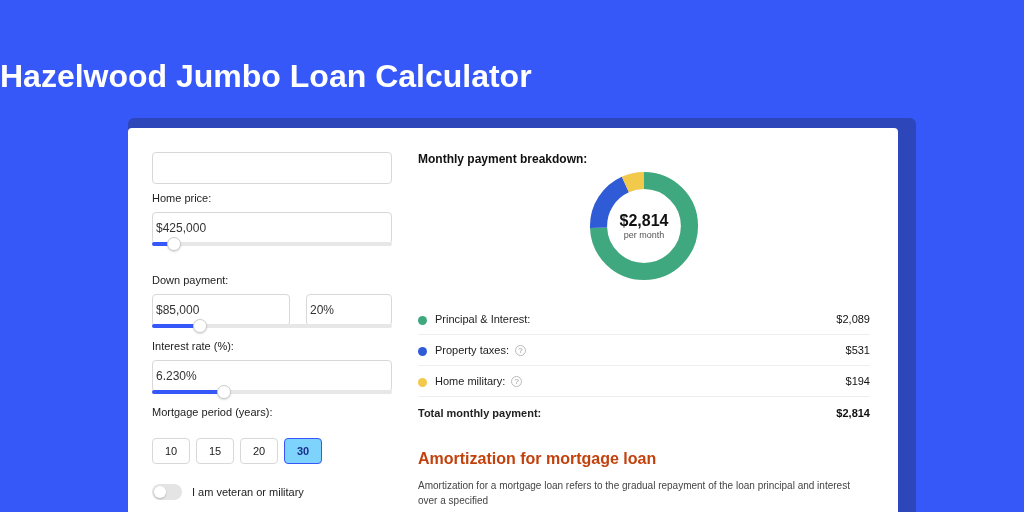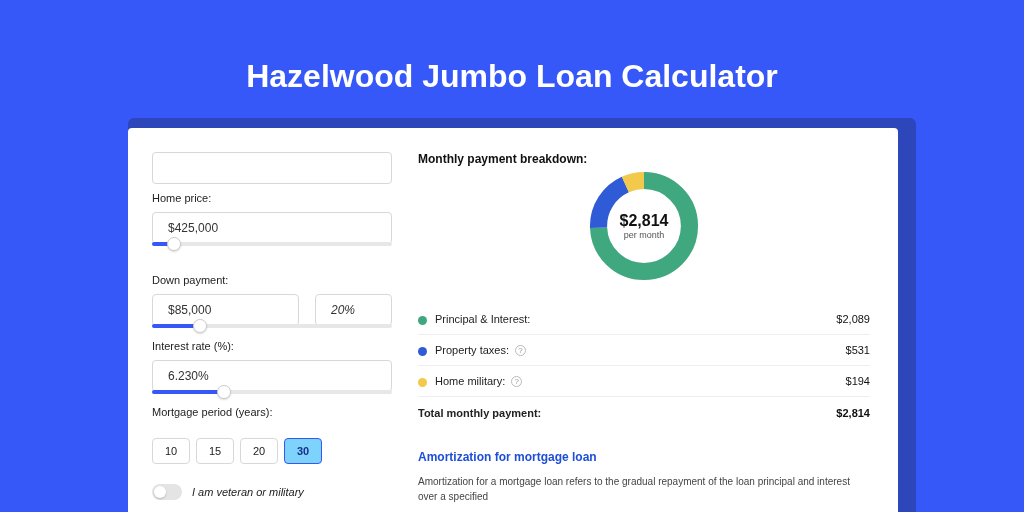--- a/index.html
+++ b/index.html
@@ -8,21 +8,20 @@
     height: 512px;
     background: #3758f9;
     font-family: -apple-system, BlinkMacSystemFont, "Segoe UI", Arial, sans-serif;
     overflow: hidden;
     position: relative;
   }
   .hero-title {
     color: #fff;
     font-size: 32px;
     font-weight: 700;
-    text-align: center;
     padding-top: 58px;
     padding-bottom: 26px;
   }
   .card-shadow {
     position: absolute;
     left: 128px;
     top: 118px;
     width: 788px;
     height: 400px;
     background: #2d46b9;
@@ -44,21 +43,21 @@
   .field-label {
     font-size: 11px;
     color: #222;
     margin-bottom: 8px;
   }
   .text-input {
     width: 100%;
     height: 32px;
     border: 1px solid #d8d8d8;
     border-radius: 4px;
-    padding: 0 15px;
+    padding: 0 3px;
     font-size: 12px;
     color: #333;
     background: #fff;
   }
   .field-block { margin-bottom: 8px; }
   .slider-track {
     position: relative;
     height: 4px;
     background: #e7e7e7;
     border-radius: 2px;
@@ -75,21 +74,21 @@
     top: 50%;
     width: 14px; height: 14px;
     background: #fff;
     border: 1px solid #ccc;
     border-radius: 50%;
     transform: translate(-50%, -50%);
     box-shadow: 0 1px 2px rgba(0,0,0,0.15);
   }
   .dp-row { display: flex; gap: 16px; justify-content: center; }
   .dp-row .text-input:first-child { flex: 1; }
-  .dp-row .text-input:last-child { width: 77px; font-style: italic; }
+  .dp-row .text-input:last-child { width: 86px; }
   .period-row { display: flex; gap: 6px; margin-top: 20px; }
   .period-btn {
     width: 38px; height: 26px;
     border: 1px solid #d8d8d8;
     border-radius: 4px;
     background: #fff;
     font-size: 11px;
     color: #222;
     display: flex; align-items: center; justify-content: center;
     cursor: pointer;
@@ -108,21 +107,21 @@
     position: relative;
   }
   .toggle-knob {
     position: absolute;
     left: 2px; top: 2px;
     width: 12px; height: 12px;
     background: #fff;
     border-radius: 50%;
     box-shadow: 0 1px 2px rgba(0,0,0,0.2);
   }
-  .toggle-label { font-size: 11px; color: #222; font-style: italic; }
+  .toggle-label { font-size: 11px; color: #222; }
   .breakdown-title {
     font-size: 12px;
     font-weight: 700;
     color: #111;
   }
   .donut-wrap {
     display: flex;
     justify-content: center;
     margin-bottom: 18px;
   }
@@ -166,23 +165,23 @@
   }
   .legend-val {
     margin-left: auto;
     font-size: 11px;
     color: #111;
   }
   .legend-row.total .legend-label,
   .legend-row.total .legend-val { font-weight: 700; }
   .legend-row.total { padding-top: 10px; }
   .amort-title {
-    font-size: 12px;
+    font-size: 16px;
     font-weight: 700;
-    color: #1d4ed8;
+    color: #c2410c;
     margin-top: 22px;
     margin-bottom: 10px;
   }
   .amort-text {
     font-size: 10px;
     color: #444;
     line-height: 1.5;
   }
 </style>
 </head>

